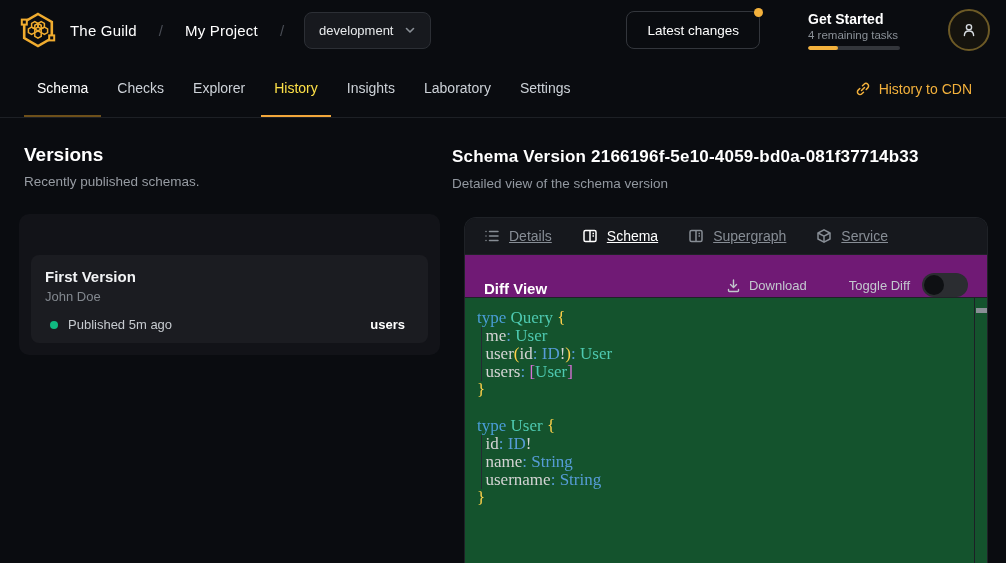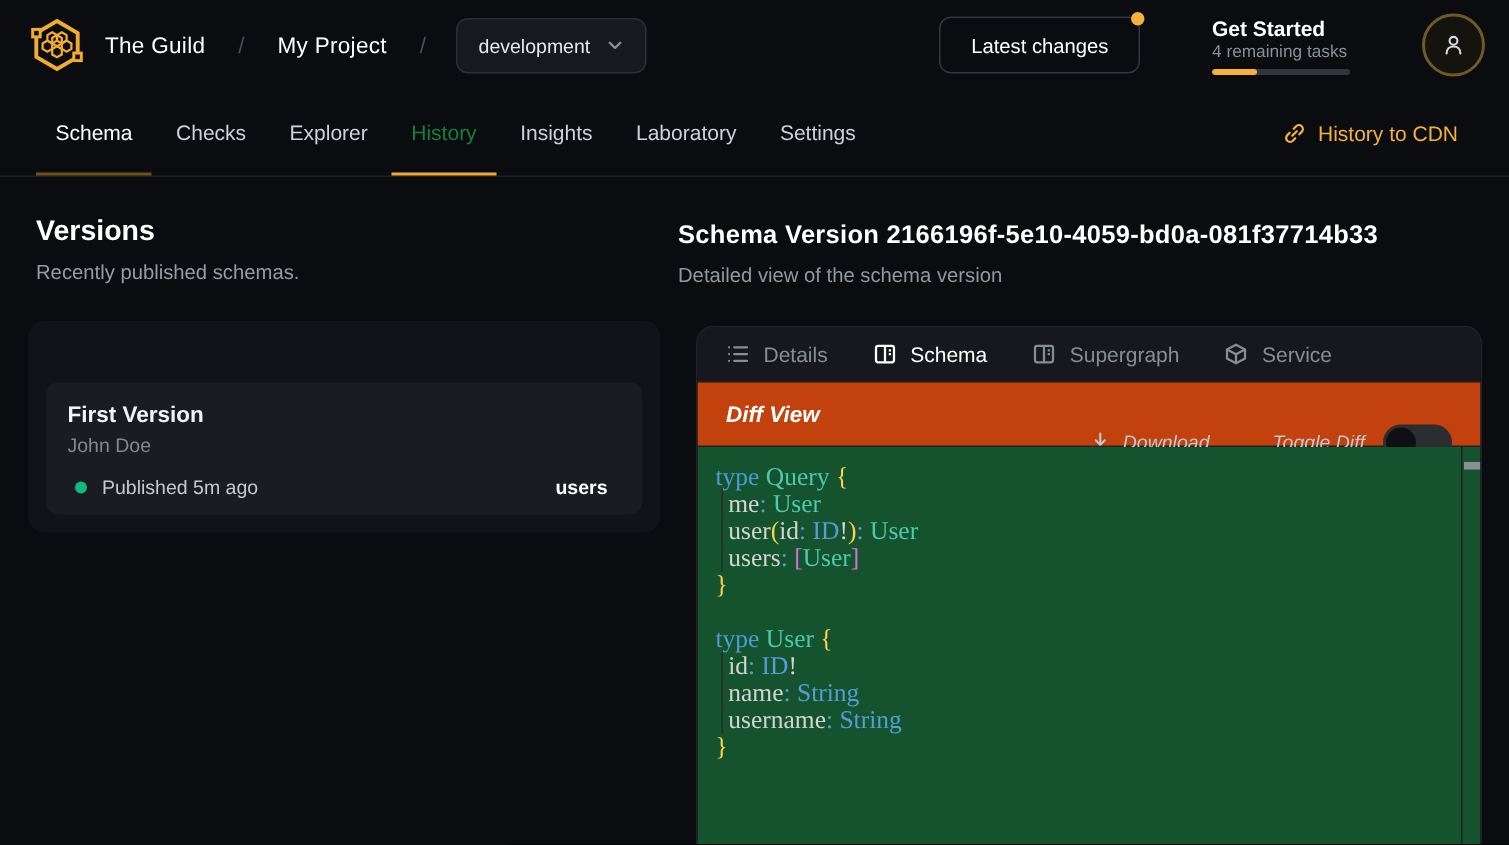--- a/index.html
+++ b/index.html
@@ -33,21 +33,21 @@
   .gs-fill { height:100%; background:#f3b13c; border-radius:2px; }
   .avatar { width:42px; height:42px; border-radius:50%; background:#15130e;
     border:2px solid #6d5a26; display:flex; align-items:center; justify-content:center; cursor:pointer; }
 
   
   .nav { position:absolute; top:60px; left:0; width:100%; height:58px;
     border-bottom:1px solid #1d2025; display:flex; align-items:stretch; }
   .nav-tabs { display:flex; margin-left:24px; gap:3px; }
   .nav-tab { display:flex; align-items:center; padding:0 13px; font-size:14px;
     color:#cdd2d8; cursor:pointer; border-bottom:2px solid transparent; }
-  .nav-tab.active { color:#15803d; border-bottom-color:#f2a73b;justify-content:center; }
+  .nav-tab.active { color:#fde047; border-bottom-color:#f2a73b;justify-content:center; }
   .nav-tab.section { color:#fff; border-bottom-color:#6e501a; }
   .cdn-link { position:absolute; right:34px; top:0; height:100%; display:flex;
     align-items:center; gap:8px; color:#f3b13c; font-size:14px; cursor:pointer; }
 
   
   .versions-head { position:absolute; left:24px; top:144px; }
   .versions-title { font-size:19px; font-weight:700; color:#fff; }
   .versions-sub { font-size:13.5px; color:#979ca3; margin-top:8px; }
   .versions-card { position:absolute; left:19px; top:214px; width:421px; height:141px;
     background:#121318; border-radius:10px; padding:41px 12px 12px 12px; }
@@ -63,26 +63,26 @@
   
   .detail-head { position:absolute; left:452px; top:147px; }
   .detail-title { font-size:17px; font-weight:700; color:#fff; letter-spacing:.2px; }
   .detail-sub { font-size:13.5px; color:#9298a0; margin-top:9px; }
   .detail-panel { position:absolute; left:464px; right:18px; top:217px; bottom:0;
     border:1px solid #1f2227; border-bottom:none; border-radius:12px 12px 0 0;
     display:flex; flex-direction:column; overflow:hidden; background:#0f1115; }
   .panel-tabs { height:37px; background:#16181d; border-bottom:1px solid #1f2227;
     display:flex; align-items:center; padding-left:19px; gap:30px; flex:none; }
   .panel-tab { display:flex; gap:9px; font-size:14px;
-    color:#878d95; cursor:pointer; }
+    color:#878d95; cursor:pointer;text-decoration:underline; }
   .panel-tab svg { stroke:#878d95; }
   .panel-tab.active { color:#fff; }
   .panel-tab.active svg { stroke:#fff; }
-  .diff-row { height:43px; display:flex; align-items:center; padding:0 19px;
-    border-bottom:1px solid #1f2227; background:#c2410c; flex:none;font-style:italic; }
+  .diff-row { height:43px; display:flex; align-items:flex-end; padding:0 19px;
+    border-bottom:1px solid #1f2227; background:#701a75; flex:none; }
   .diff-title { font-size:15px; font-weight:700; color:#fff; }
   .diff-actions { margin-left:auto; display:flex; align-items:center;margin-top:37px; }
   .download-btn { display:flex; align-items:center; gap:8px; font-size:13px;
     color:#c3c8ce; cursor:pointer; }
   .toggle-label { font-size:13px; color:#c3c8ce; margin-left:42px; }
   .toggle { width:46px; height:24px; border-radius:12px; background:#2b2d31;
     margin-left:12px; position:relative; cursor:pointer; }
   .toggle-knob { position:absolute; left:2px; top:2px; width:20px; height:20px;
     border-radius:50%; background:#0e1013; }
 

